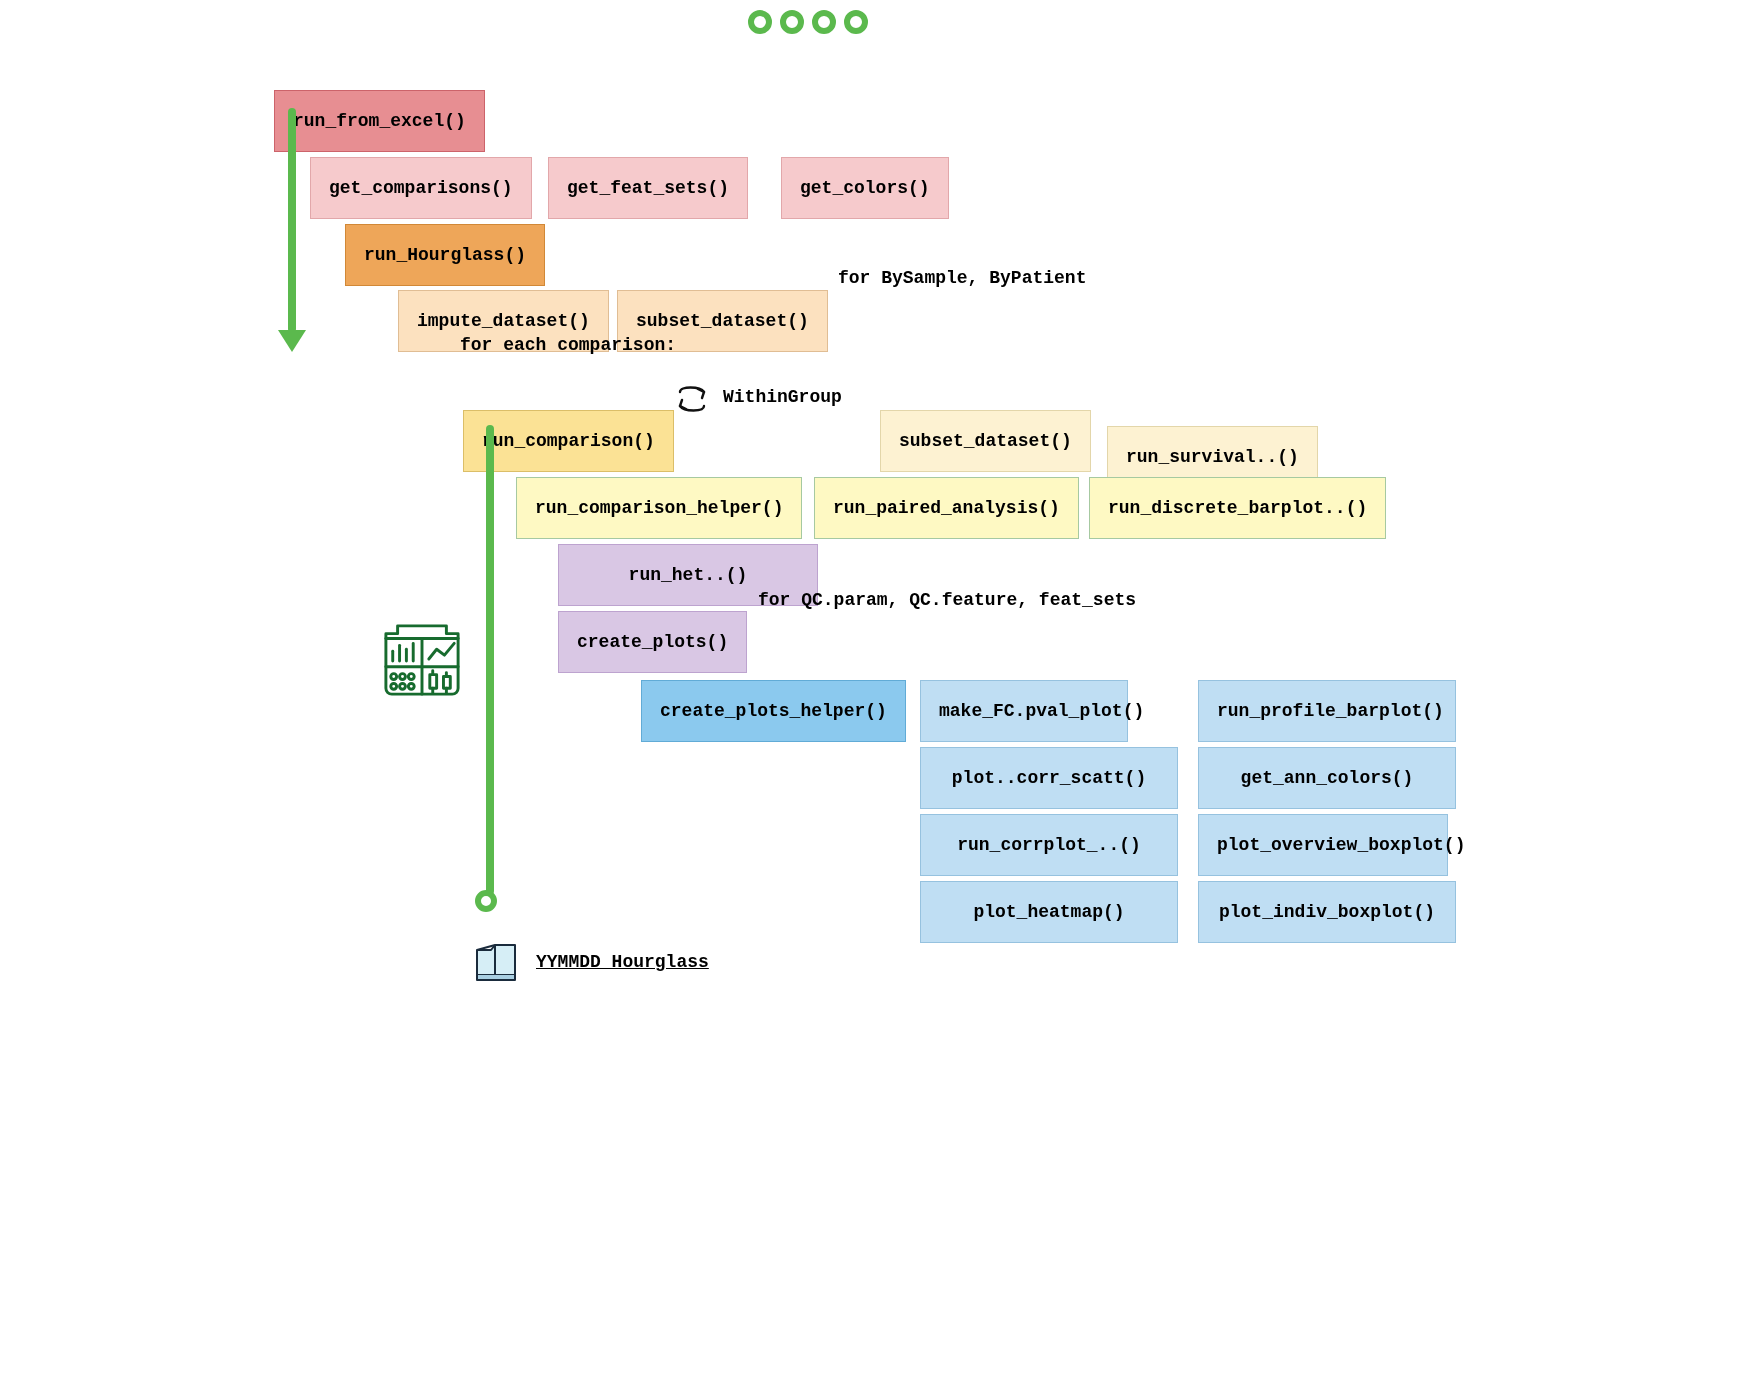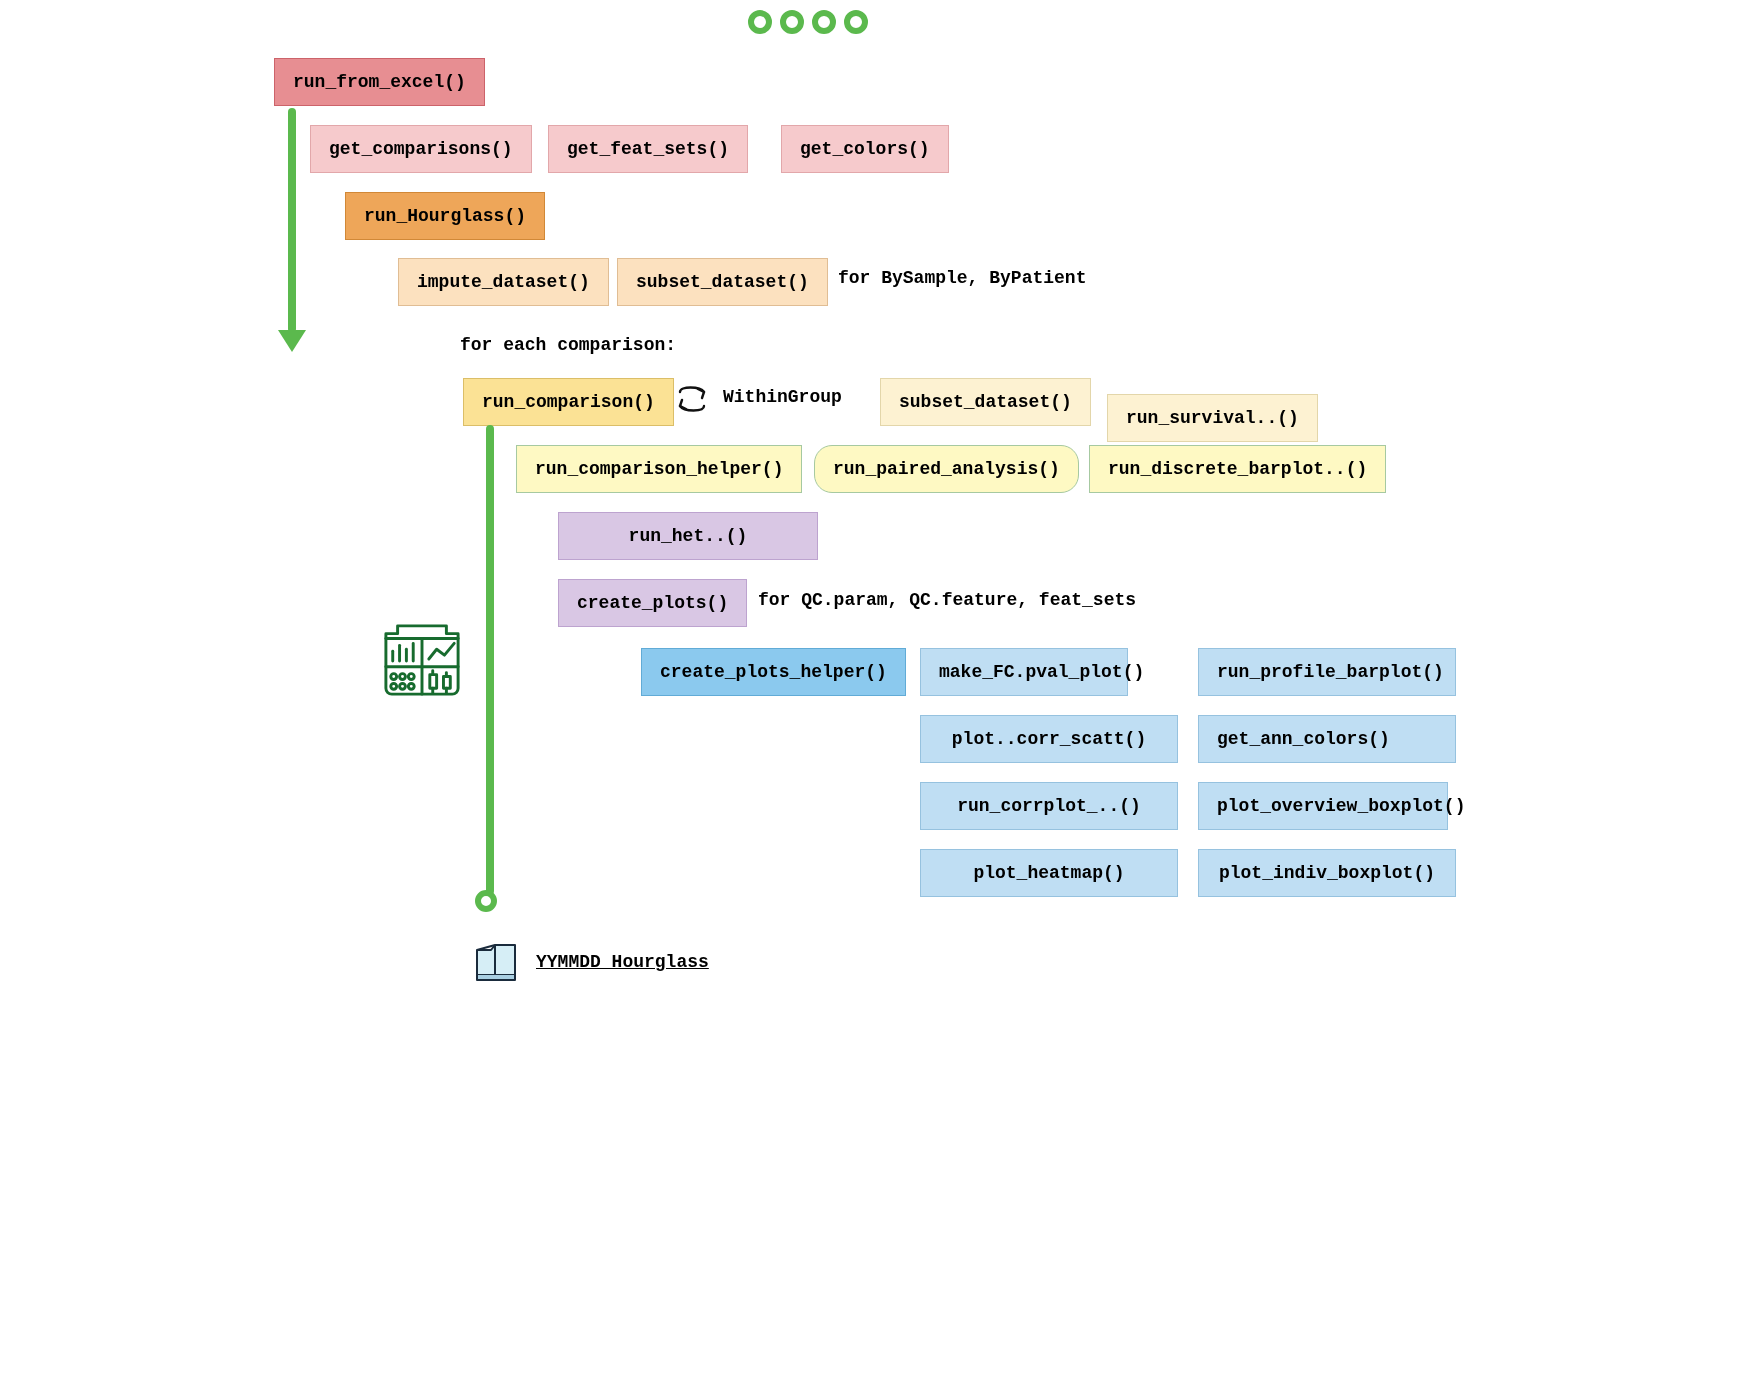--- a/index.html
+++ b/index.html
@@ -17,23 +17,24 @@
   }
   .canvas {
     position: relative;
     width: 1220px;
     height: 1000px;
     margin-left: 268px;
     margin-top: 40px;
   }
   .box {
     position: absolute;
-    padding: 13px 18px;
+    padding: 20px 18px;
     border: 1px solid rgba(0,0,0,0.15);
     white-space: nowrap;
+    margin-top: 32px;
   }
   
   .c-red   { background: #e78e92; border-color: #cc636a; }
   .c-pink  { background: #f6cacc; border-color: #e2a7aa; }
   .c-orange{ background: #eea659; border-color: #d18837; }
   .c-peach { background: #fce1bf; border-color: #e0bd94; }
   .c-yellow{ background: #fbe295; border-color: #dbbe68; }
   .c-cream { background: #fdf2d2; border-color: #e3d6aa; }
   .c-green { background: #fef9c3; border-color: #a6c9a1; }
   .c-lav   { background: #d9c7e4; border-color: #bda3cf; }
@@ -158,21 +159,21 @@
   <div class="box c-cream" style="left:839px; top:354px;">
     <span>run_survival..()</span>
   </div>
 
   <div class="vline" style="left:218px; top:385px; height:470px;"></div>
   <div class="end-circle" style="left:207px; top:850px;"></div>
 
   <div class="box c-green" style="left:248px; top:405px;">
     <span>run_comparison_helper()</span>
   </div>
-  <div class="box c-green" style="left:546px; top:405px;border-radius:18px;">
+  <div class="box c-green" style="left:546px; top:405px;">
     <span>run_paired_analysis()</span>
   </div>
   <div class="box c-lav" style="left:290px; top:472px; width:260px; text-align:center;">
     <span>run_het..()</span>
   </div>
 
   <div class="box c-green" style="left:821px; top:405px;">
     <span>run_discrete_barplot..()</span>
   </div>
 
@@ -218,21 +219,21 @@
   <div class="box c-ltblue" style="left:652px; top:608px; width:208px; text-align:center;">
     <span>make_FC.pval_plot()</span>
   </div>
   <div class="box c-ltblue" style="left:930px; top:608px; width:258px; text-align:center;">
     <span>run_profile_barplot()</span>
   </div>
 
   <div class="box c-ltblue" style="left:652px; top:675px; width:258px; text-align:center;">
     <span>plot..corr_scatt()</span>
   </div>
-  <div class="box c-ltblue" style="left:930px; top:675px; width:258px; ">
+  <div class="box c-ltblue" style="left:930px; top:675px; width:258px; text-align:center;">
     <span>get_ann_colors()</span>
   </div>
 
   <div class="box c-ltblue" style="left:652px; top:742px; width:258px; text-align:center;">
     <span>run_corrplot_..()</span>
   </div>
   <div class="box c-ltblue" style="left:930px; top:742px; width:250px; text-align:right;">
     <span>plot_overview_boxplot()</span>
   </div>
 

